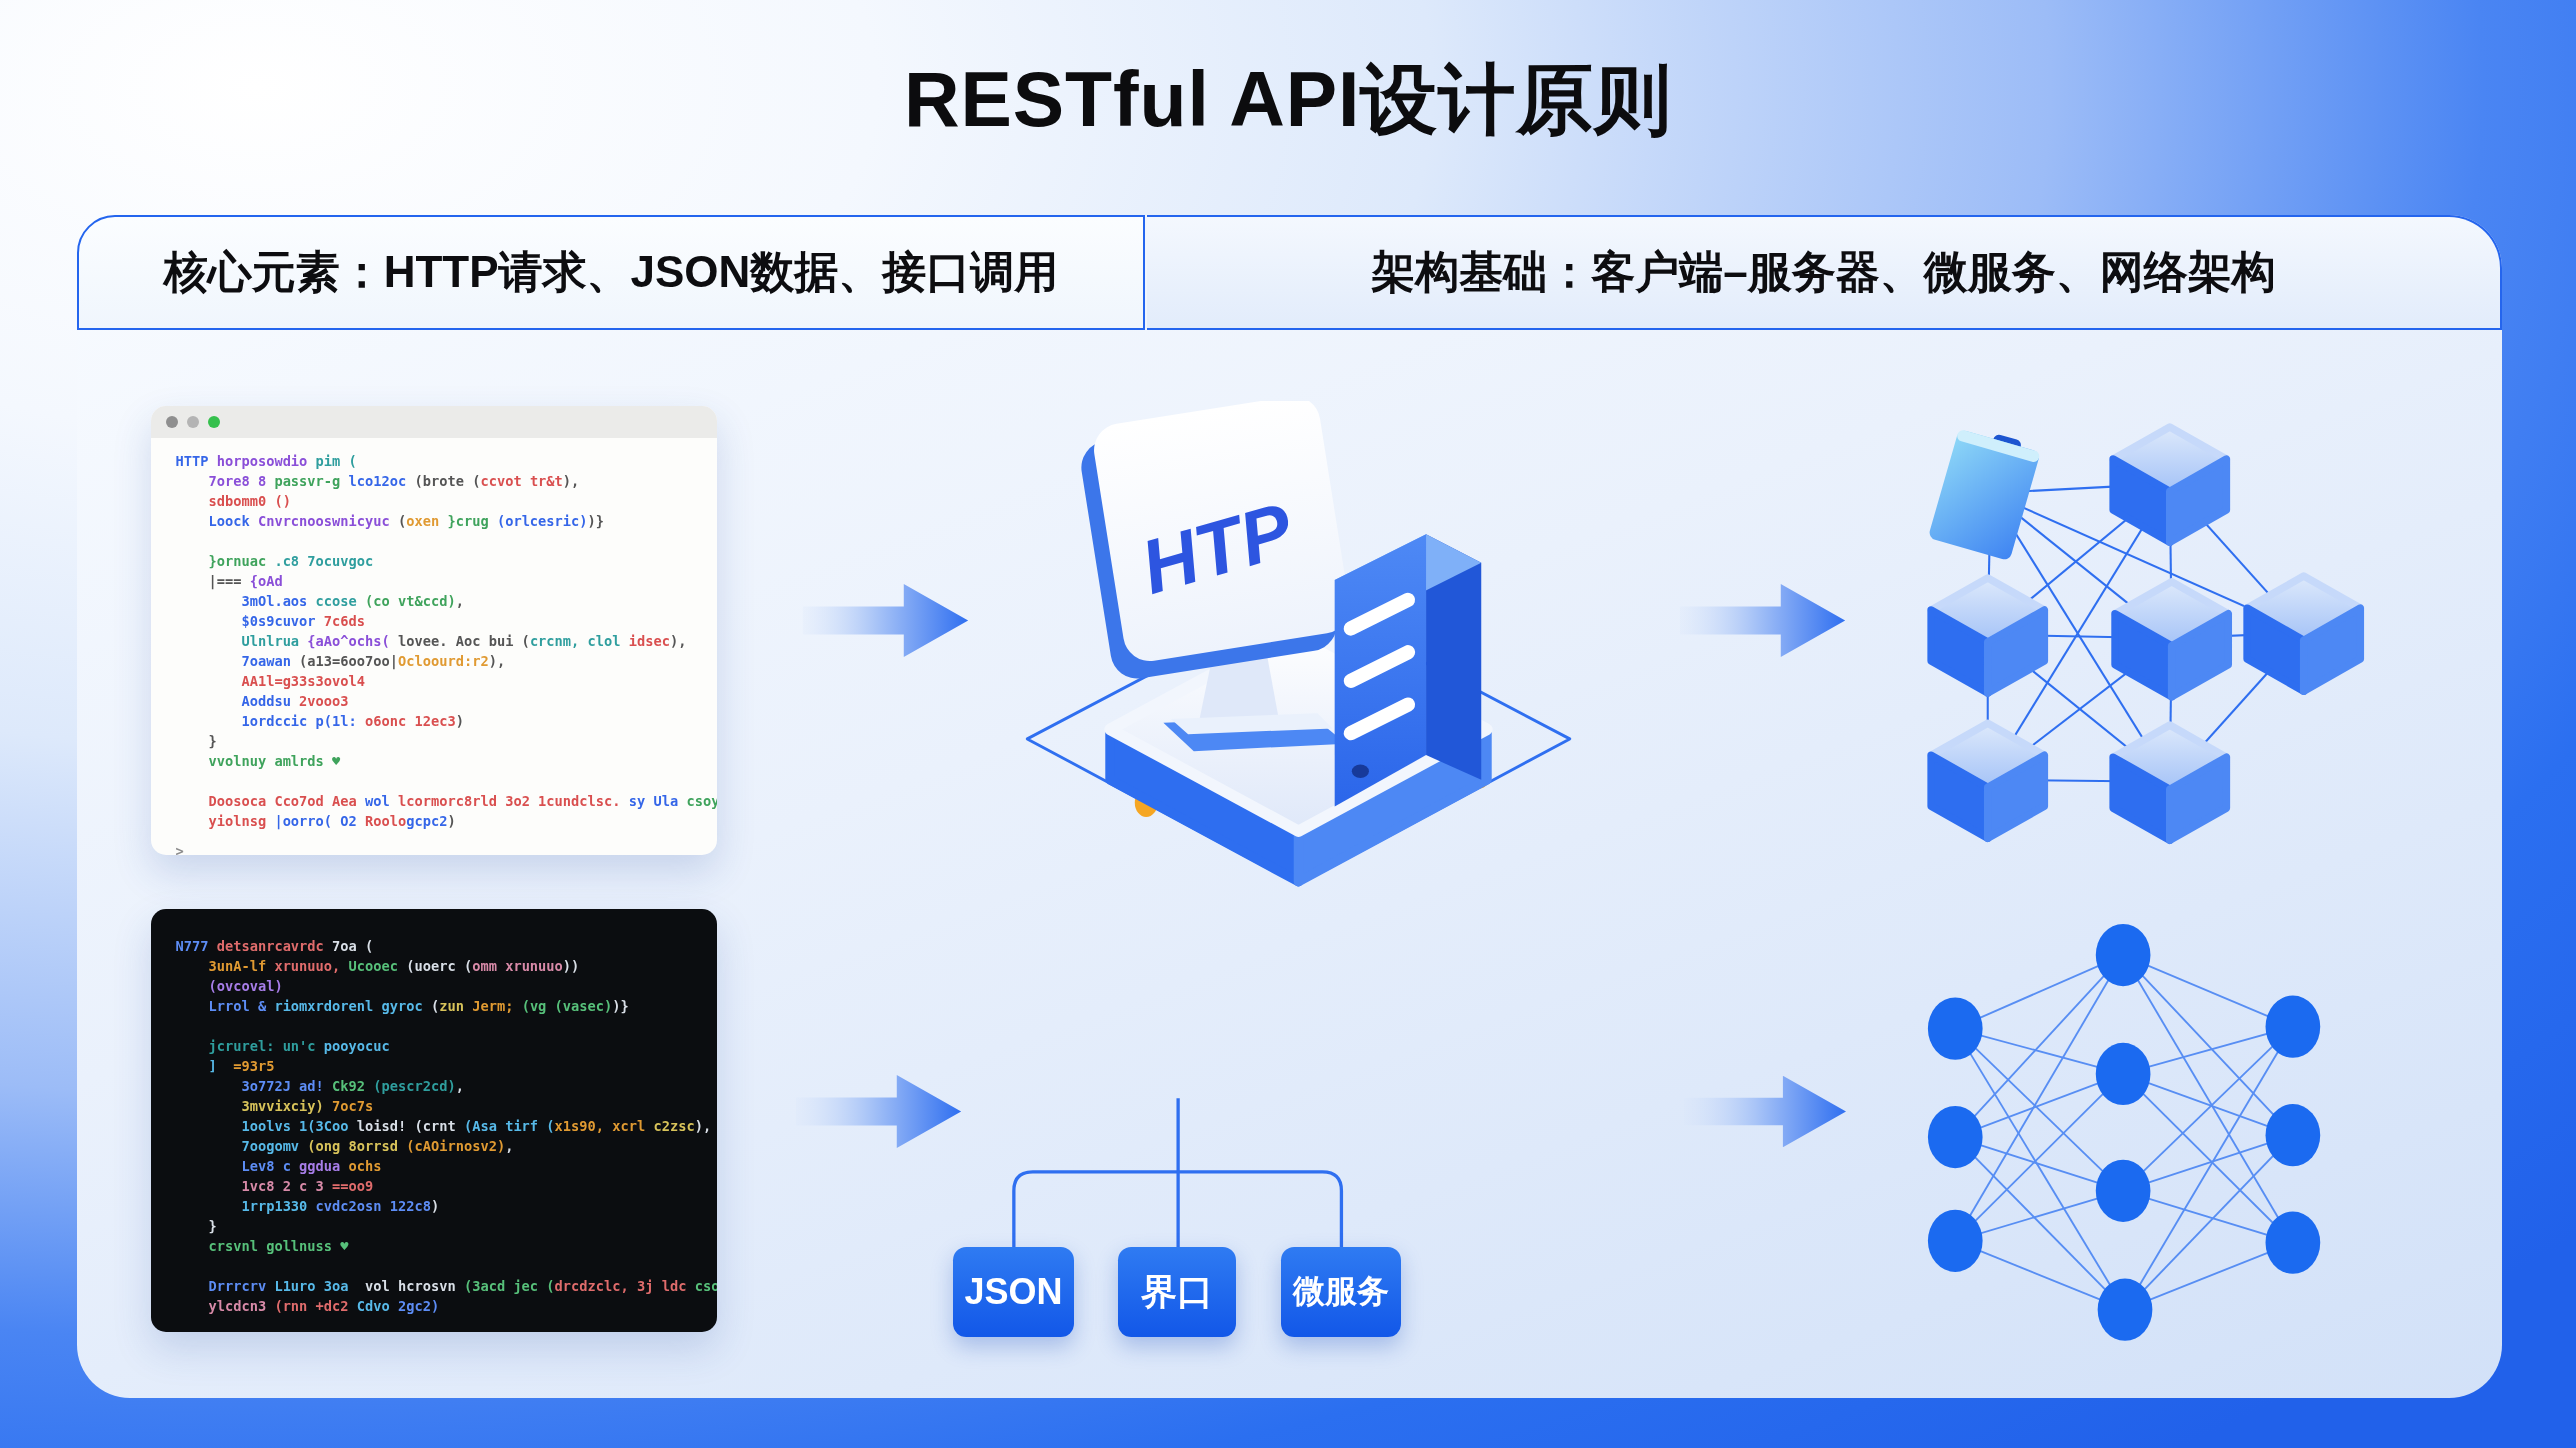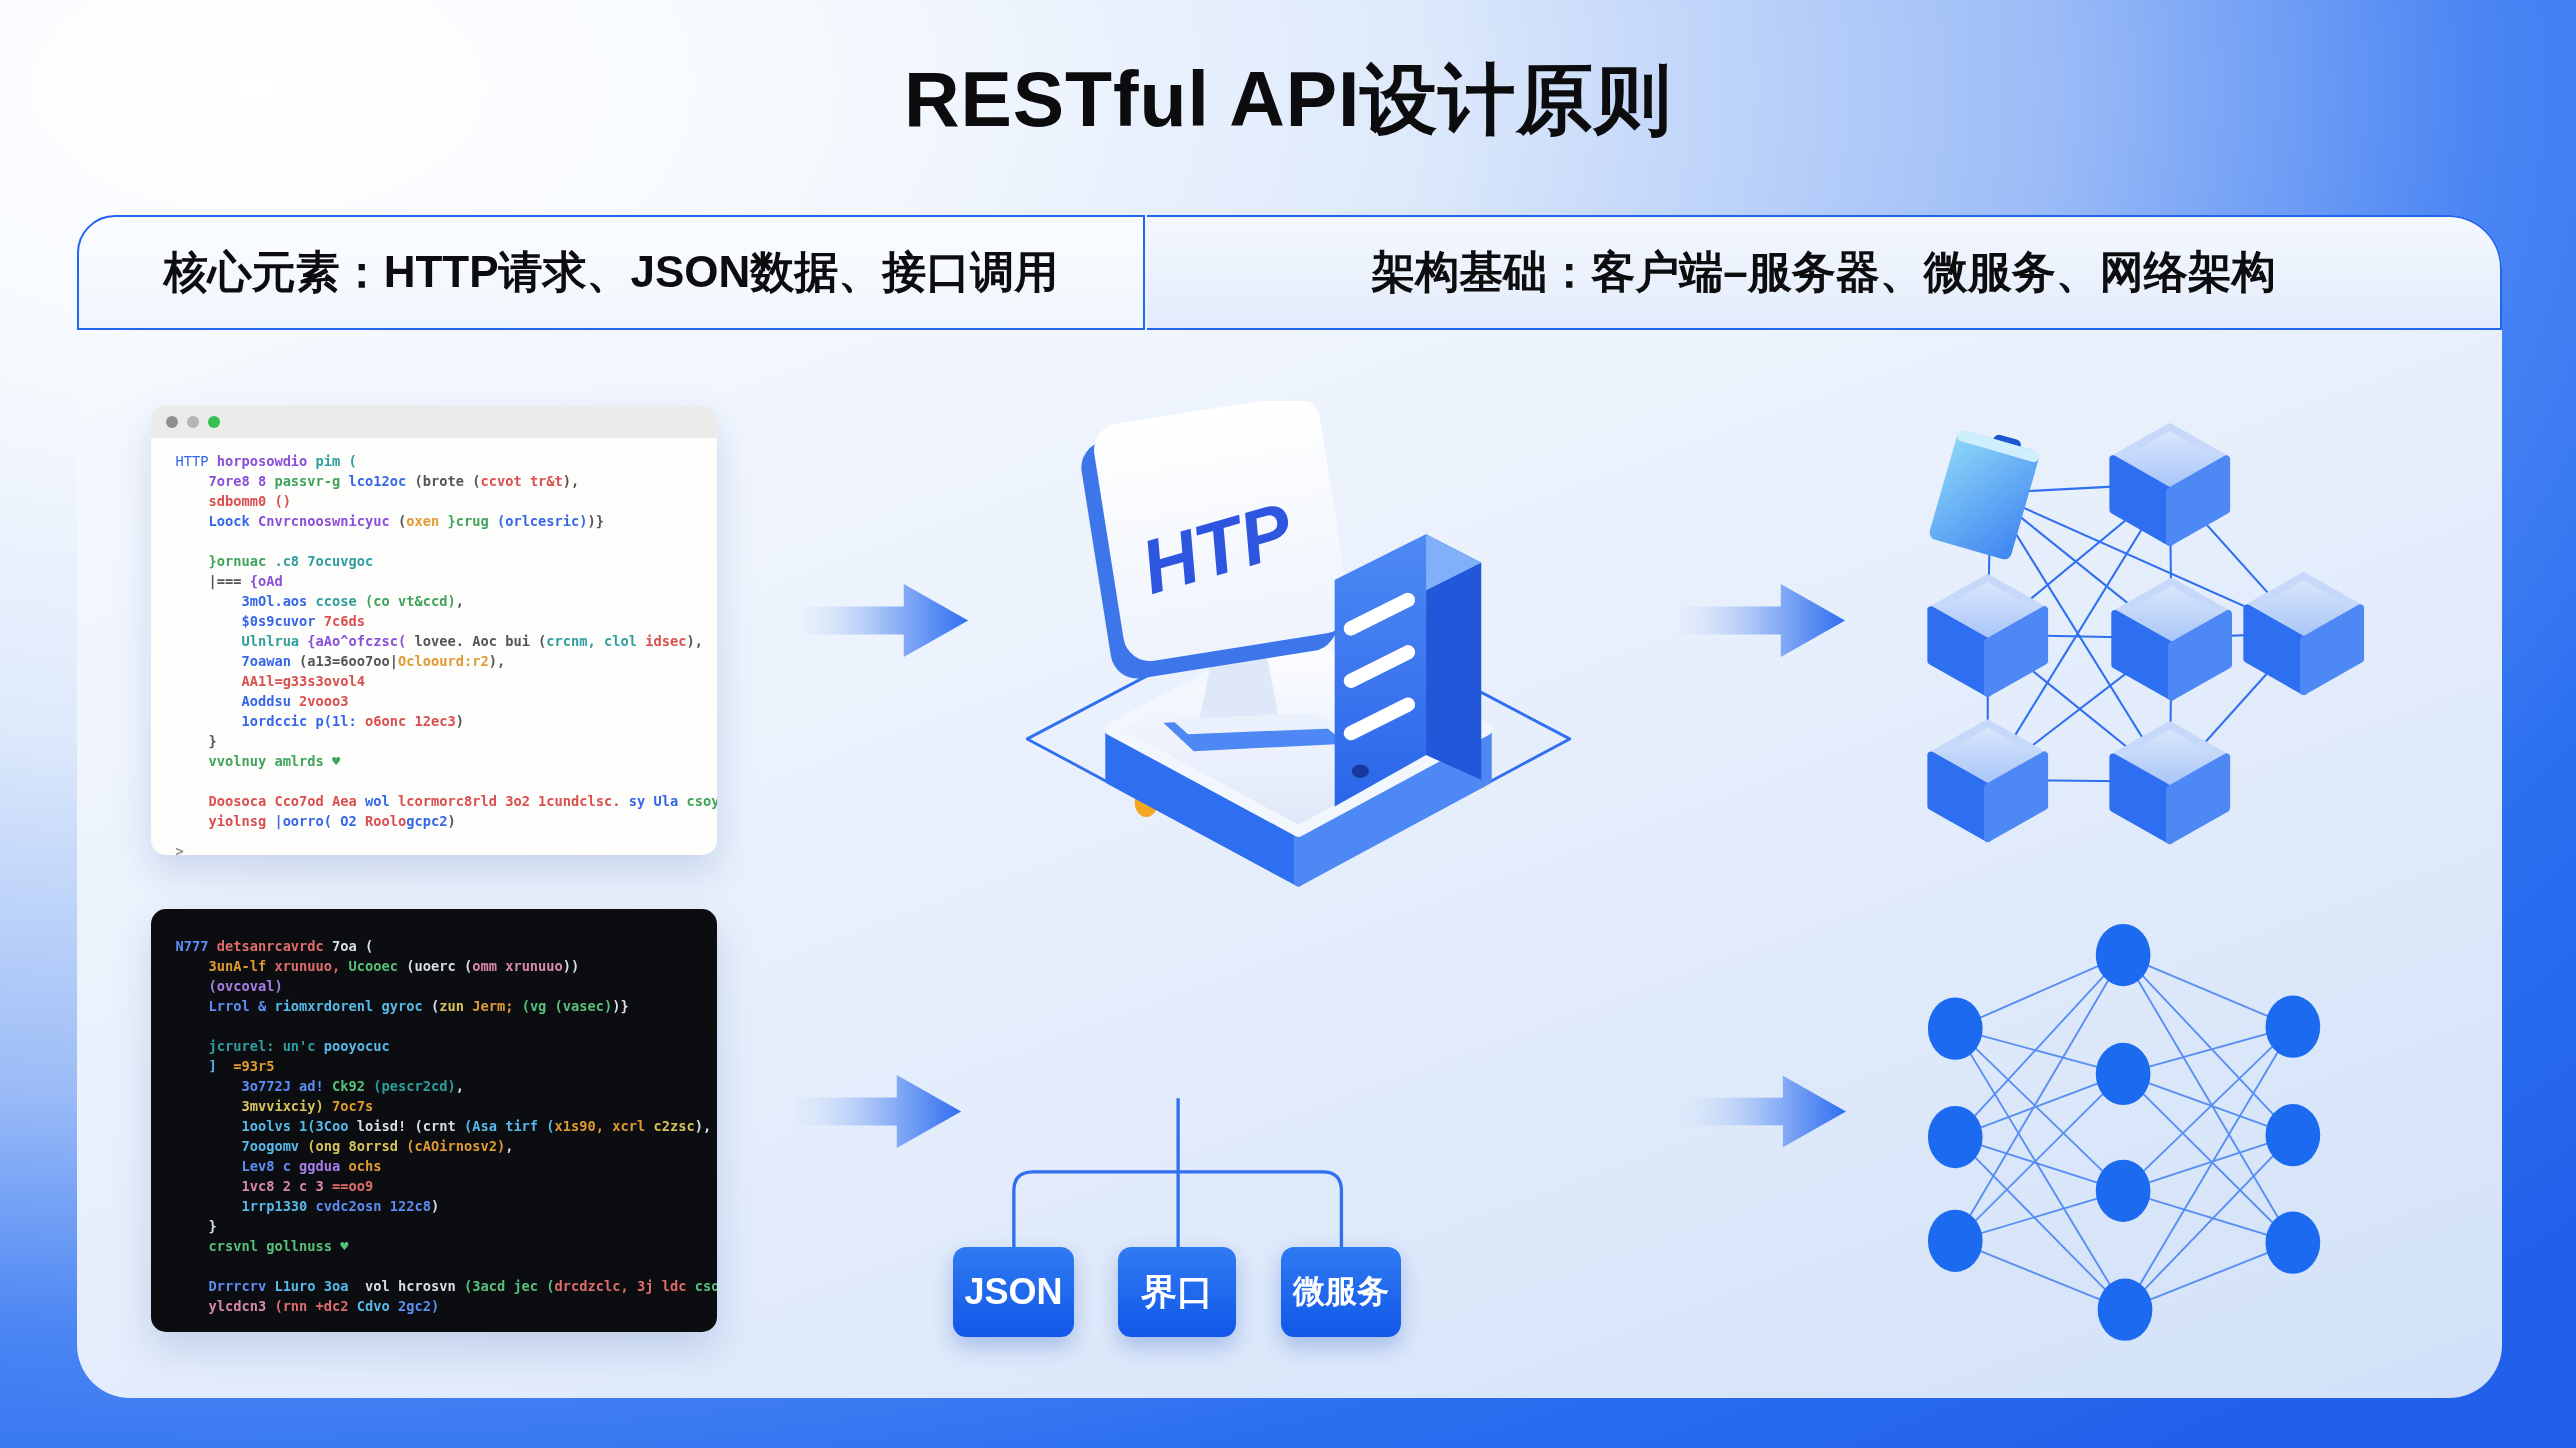--- a/index.html
+++ b/index.html
@@ -37,21 +37,21 @@
     font-family:"DejaVu Sans Mono","Liberation Mono",monospace;
   }
   .editor-light{left:151px;top:406px;width:566px;height:449px;background:#fdfdfb;}
   .editor-dark{left:151px;top:909px;width:566px;height:423px;background:#0b0d10;}
   .titlebar{height:32px;background:#ebebe9;display:flex;align-items:center;gap:8.5px;padding:0 15px;}
   .dot{width:12.3px;height:12.3px;border-radius:50%;}
   .code{padding:13.2px 9.4px 9.4px 24.5px;font-size:13.7px;line-height:20px;}
   .editor-dark .code{padding-top:19px;margin-top:8px;}
   .code-line{white-space:pre;}
   .tok{font-weight:600;}
-  .b{font-weight:400;}
+  .b{font-weight:700;}
   .c-blue{color:#3566e8}.c-purple{color:#8a4fd8}.c-red{color:#d94f4f}.c-green{color:#3fa35c}
   .c-orange{color:#e09a32}.c-teal{color:#2f9e9e}.c-gray{color:#8c8c8c}.c-dark{color:#555}
   .c-white{color:#d9dfe7}.c-cyan{color:#57b9e8}.c-yellow{color:#d8c35a}.c-pink{color:#d88aa8}
   .editor-dark .c-blue{color:#5d8df5}.editor-dark .c-red{color:#e06c6c}
   .editor-dark .c-green{color:#57c07a}.editor-dark .c-purple{color:#a77de8}
   
   .fc-box{
     position:absolute;display:flex;align-items:center;justify-content:center;
     background:linear-gradient(180deg,#2f7bf2,#1257e8);color:#fff;font-weight:800;
     border-radius:13.2px;box-shadow:0 9.4px 21px rgba(30,80,190,.28);white-space:nowrap;
@@ -83,21 +83,21 @@
     <div class="code">
         <div class="code-line"><span class="tok c-blue b">HTTP </span><span class="tok c-purple">horposowdio </span><span class="tok c-teal">pim (</span></div>
         <div class="code-line"><span class="tok c-purple">    7ore8 8 </span><span class="tok c-green">passvr-g </span><span class="tok c-blue">lco12oc </span><span class="tok c-dark">(brote (</span><span class="tok c-red">ccvot tr&amp;t</span><span class="tok c-dark">),</span></div>
         <div class="code-line"><span class="tok c-red">    sdbomm0 ()</span></div>
         <div class="code-line"><span class="tok c-blue">    Loock </span><span class="tok c-purple">Cnvrcnooswnicyuc </span><span class="tok c-dark">(</span><span class="tok c-orange">oxen </span><span class="tok c-green">}crug </span><span class="tok c-blue">(orlcesric)</span><span class="tok c-dark">)}</span></div>
         <div class="code-line"><span class="tok "> </span></div>
         <div class="code-line"><span class="tok c-green">    }ornuac </span><span class="tok c-teal">.c8 7ocuvgoc</span></div>
         <div class="code-line"><span class="tok c-dark">    |=== </span><span class="tok c-purple">{oAd</span></div>
         <div class="code-line"><span class="tok c-blue">        3mOl.aos </span><span class="tok c-teal">ccose </span><span class="tok c-green">(co vt&amp;ccd)</span><span class="tok c-dark">,</span></div>
         <div class="code-line"><span class="tok c-blue">        $0s9cuvor </span><span class="tok c-red">7c6ds</span></div>
-        <div class="code-line"><span class="tok c-teal">        Ulnlrua </span><span class="tok c-purple">{aAo^ofczsc( </span><span class="tok c-dark">lovee. Aoc bui (</span><span class="tok c-teal">crcnm, clol </span><span class="tok c-red">idsec</span><span class="tok c-dark">),</span></div>
+        <div class="code-line"><span class="tok c-teal">        Ulnlrua </span><span class="tok c-purple">{aAo^ochs( </span><span class="tok c-dark">lovee. Aoc bui (</span><span class="tok c-teal">crcnm, clol </span><span class="tok c-red">idsec</span><span class="tok c-dark">),</span></div>
         <div class="code-line"><span class="tok c-blue">        7oawan </span><span class="tok c-dark">(a13=6oo7oo|</span><span class="tok c-orange">Ocloourd:r2</span><span class="tok c-dark">),</span></div>
         <div class="code-line"><span class="tok c-red">        AA1l=g33s3ovol4</span></div>
         <div class="code-line"><span class="tok c-blue">        Aoddsu </span><span class="tok c-red">2vooo3</span></div>
         <div class="code-line"><span class="tok c-blue">        1ordccic p(1l: </span><span class="tok c-red">o6onc 12ec3</span><span class="tok c-dark">)</span></div>
         <div class="code-line"><span class="tok c-dark">    }</span></div>
         <div class="code-line"><span class="tok c-green">    vvolnuy amlrds </span><span class="tok c-green">♥</span></div>
         <div class="code-line"><span class="tok "> </span></div>
         <div class="code-line"><span class="tok c-red">    Doosoca Cco7od Aea </span><span class="tok c-blue">wol </span><span class="tok c-red">lcormorc8rld </span><span class="tok c-red">3o2 1cundclsc. </span><span class="tok c-blue">sy Ula </span><span class="tok c-green">csoycc</span></div>
         <div class="code-line"><span class="tok c-red">    yiolnsg </span><span class="tok c-blue">|oorro( O2 </span><span class="tok c-red">Roolo</span><span class="tok c-blue">gcpc2</span><span class="tok c-dark">)</span></div>
       </div>

